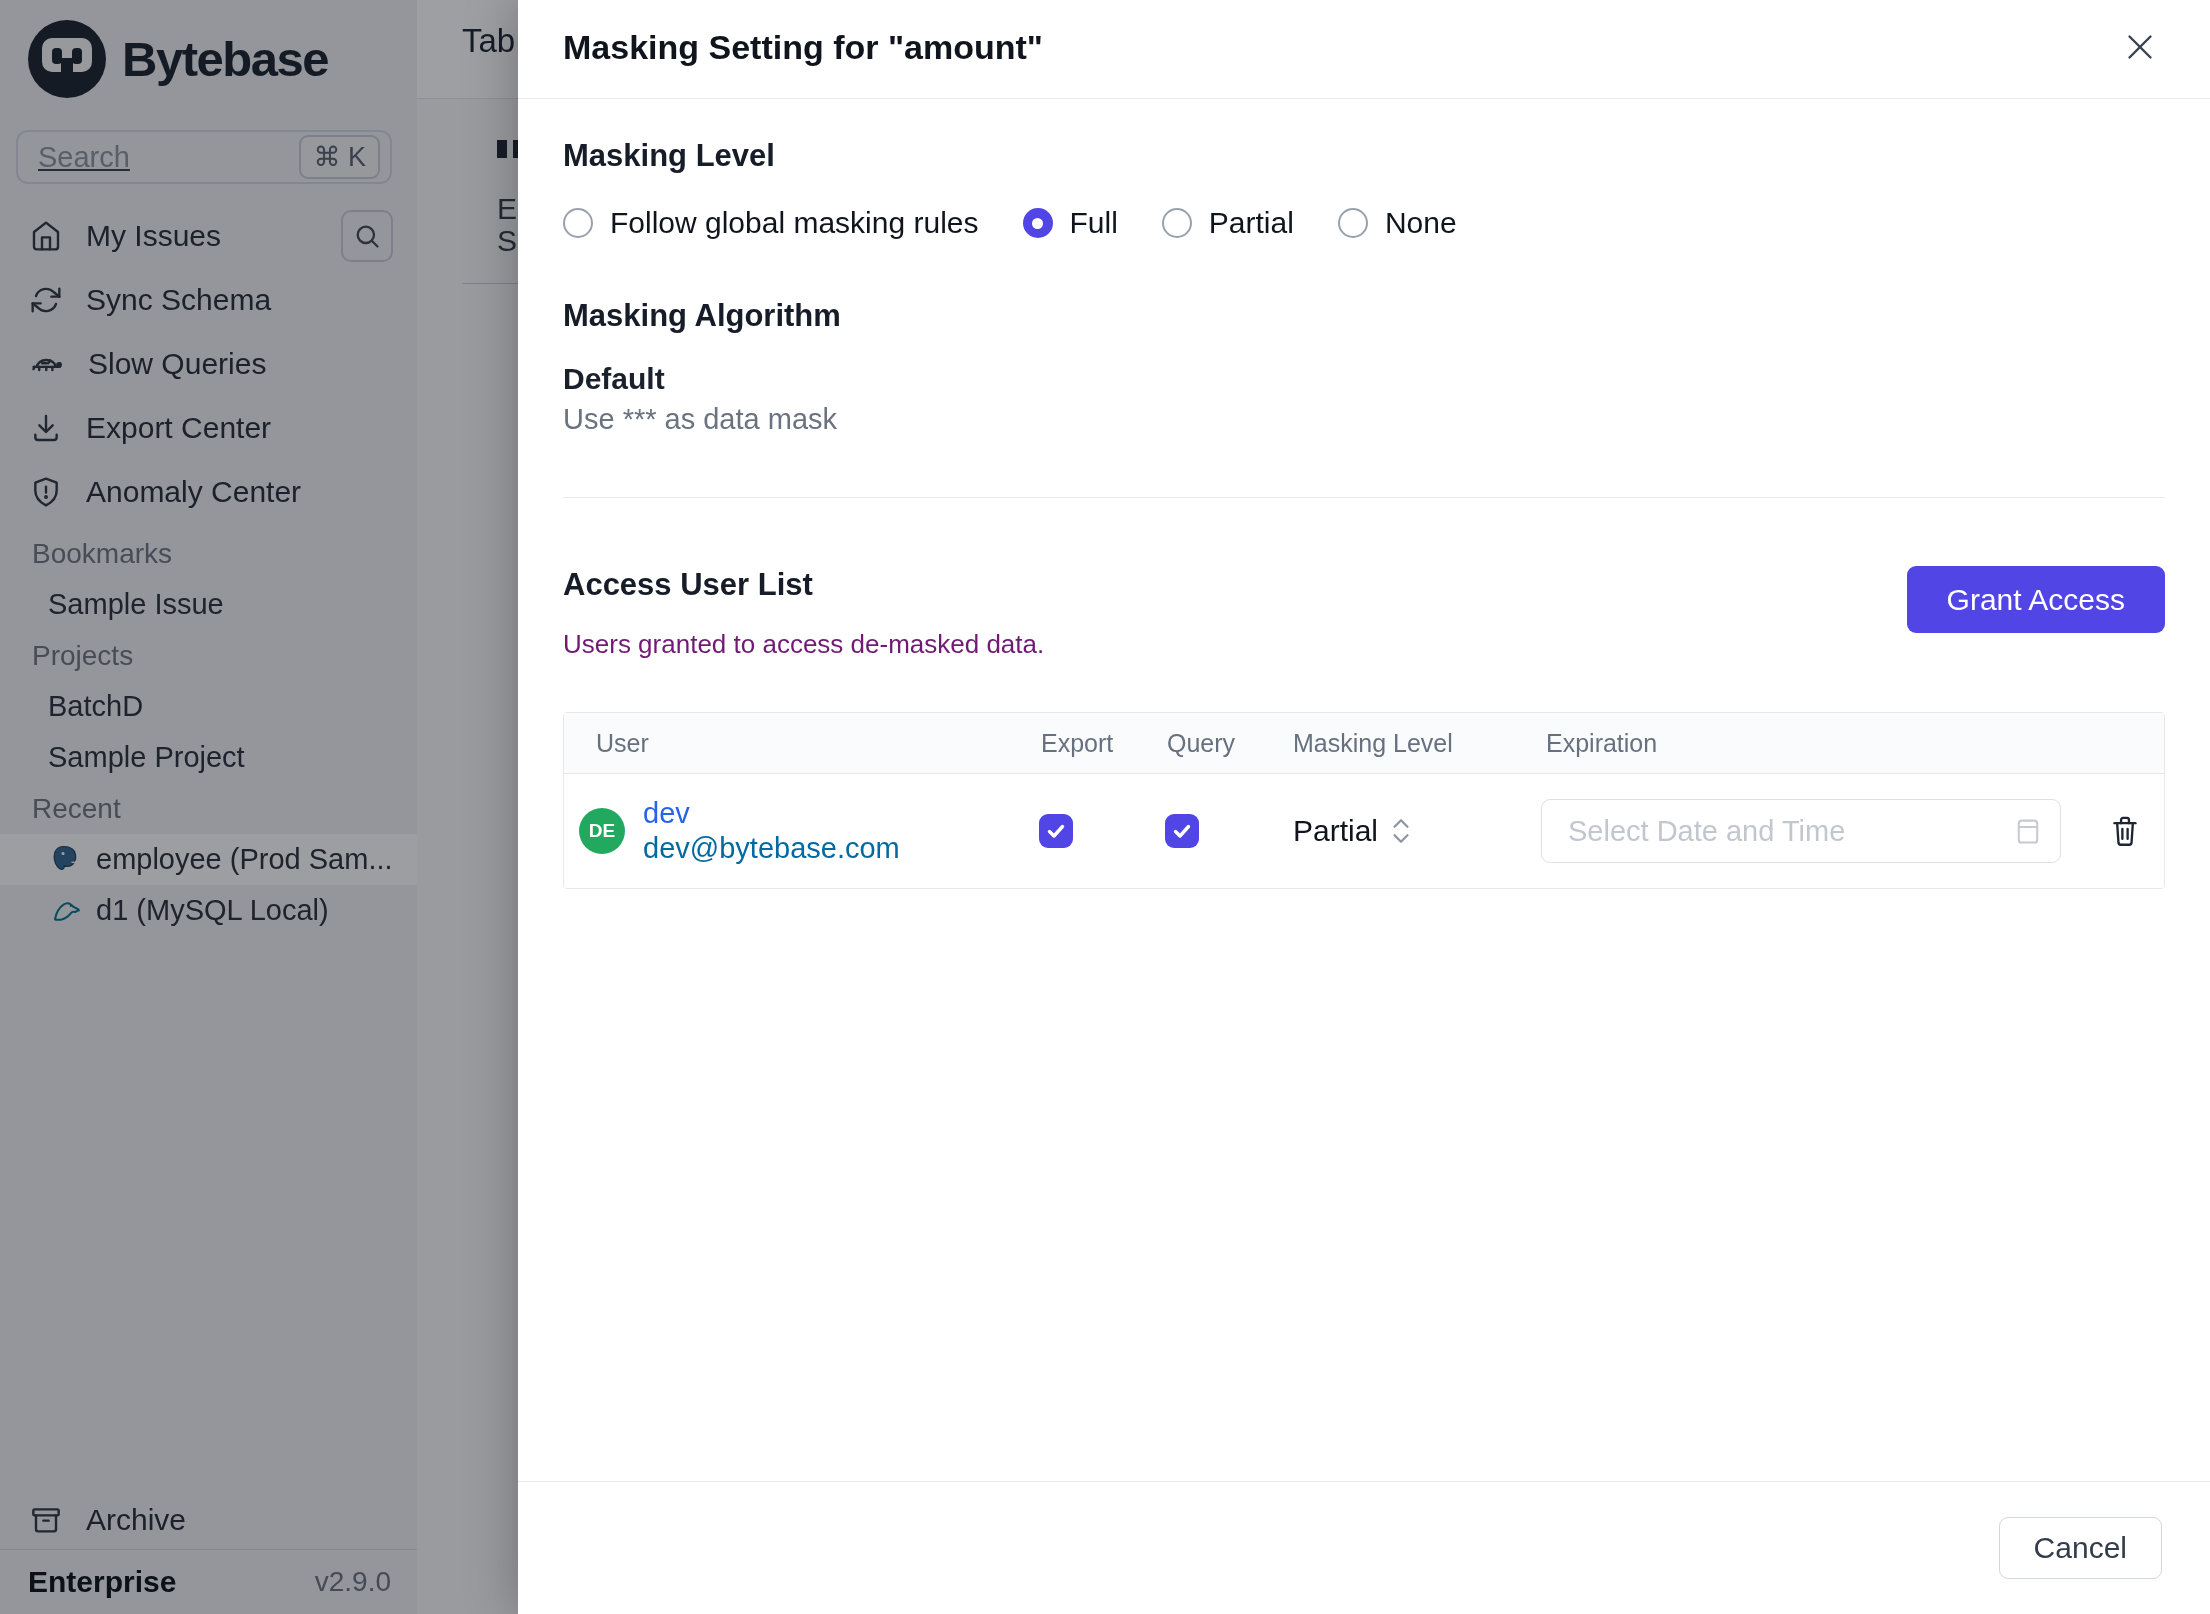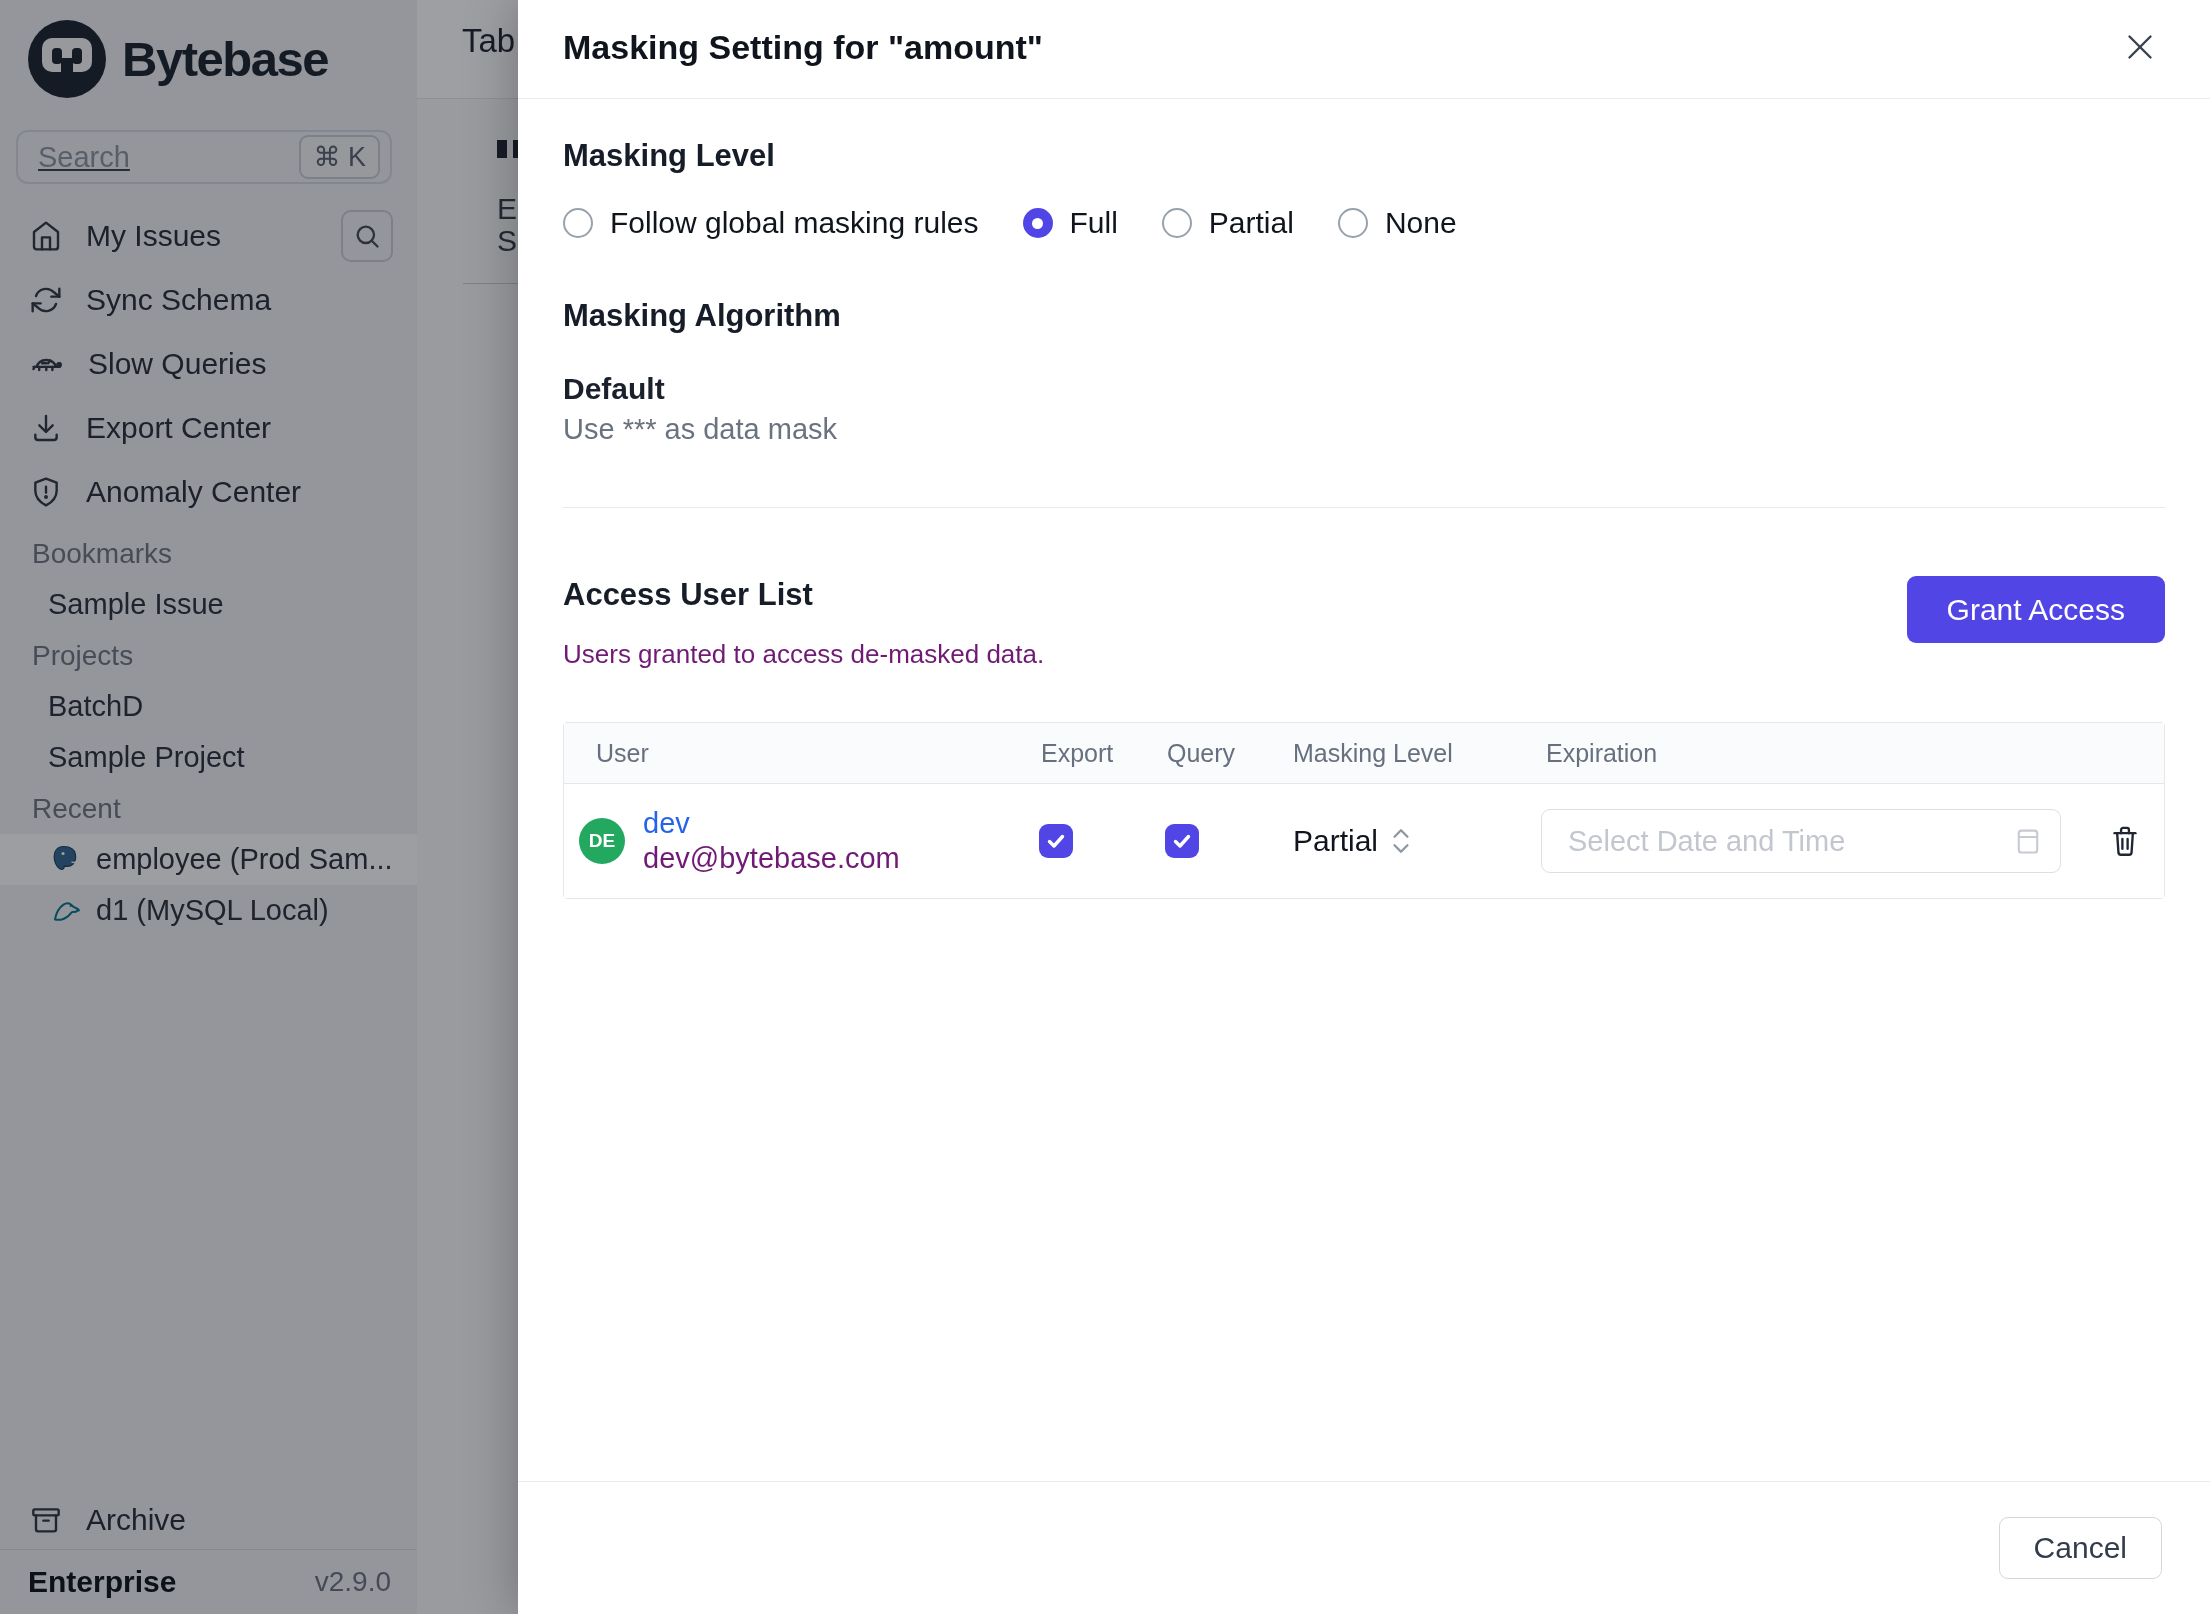--- a/index.html
+++ b/index.html
@@ -53,36 +53,36 @@
   .m-close{position:absolute;right:50px;top:28px;width:40px;height:40px;border:none;background:transparent;padding:0;cursor:pointer;color:#3a424e;}
   .m-body{padding:0 45px;}
   .h-section{font-size:31px;font-weight:700;color:#161d28;line-height:38px;}
   .hml{margin-top:38px;}
   .radio-row{margin-top:28px;display:flex;align-items:center;gap:44px;height:40px;}
   .radio-opt{display:flex;align-items:center;gap:17px;font-size:30px;color:#10151d;font-weight:500;}
   .radio{width:30px;height:30px;border-radius:50%;border:2px solid #99a1ac;background:#fff;position:relative;}
   .radio.checked{border:none;background:#5146e5;}
   .radio.checked::after{content:"";position:absolute;left:50%;top:50%;width:11px;height:11px;margin:-5.5px 0 0 -5.5px;border-radius:50%;background:#fff;}
   .hma{margin-top:54px;}
-  .algo-name{margin-top:36px;font-size:30px;font-weight:700;color:#1a212c;line-height:36px;}
+  .algo-name{margin-top:26px;font-size:30px;font-weight:700;color:#1a212c;line-height:36px;}
   .algo-desc{margin-top:4px;font-size:29px;color:#6b7280;line-height:36px;}
   .rule{margin-top:60px;border:none;border-top:1px solid #e8eaed;height:0;}
   .aul-head{margin-top:68px;display:flex;align-items:flex-start;justify-content:space-between;}
   .aul-sub{margin-top:22px;font-size:26px;color:#701a75;line-height:36px;}
   .btn-primary{height:67px;padding:0 40px;background:#5146e5;color:#fff;font-size:30px;font-weight:500;border:none;border-radius:9px;cursor:pointer;}
   .user-table{margin-top:50px;border:1px solid #e5e7eb;border-radius:4px;}
   .t-grid{display:grid;grid-template-columns:445px 126px 126px 253px 1fr 78px;align-items:center;}
   .t-head{height:61px;background:#fafbfc;border-bottom:1px solid #e5e7eb;}
   .t-head .cell{font-size:25px;font-weight:500;color:#67707e;padding-left:32px;}
   .t-row{height:114px;background:#fff;}
   .cell{display:flex;align-items:center;}
   .cell-user{padding-left:15px;gap:18px;}
   .avatar{width:46px;height:46px;border-radius:50%;background:#23a860;color:#fff;font-size:19px;font-weight:700;display:flex;align-items:center;justify-content:center;flex:0 0 auto;}
   .u-name{font-size:29px;color:#2563eb;line-height:34px;}
-  .u-mail{font-size:29px;color:#701a75;line-height:36px;}
+  .u-mail{font-size:29px;color:#0369a1;line-height:36px;}
   .checkcell{padding-left:30px;}
   .checkbox{width:34px;height:34px;border-radius:9px;background:#5146e5;display:flex;align-items:center;justify-content:center;}
   .lvl-cell{padding-left:32px;gap:12px;font-size:30px;color:#10151d;}
   .exp-cell{padding-left:27px;}
   .date-input{width:520px;height:64px;border:1px solid #dcdfe6;border-radius:9px;display:flex;align-items:center;padding:0 18px 0 24px;background:#fff;}
   .date-input input{border:none;outline:none;flex:1;font-size:29px;color:#3a434f;background:transparent;min-width:0;}
   .date-input input::placeholder{color:#c2c6ce;}
   .trash-cell{justify-content:center;}
   .icon-plain{background:transparent;border:none;padding:0;cursor:pointer;display:flex;align-items:center;justify-content:center;}
   .m-footer{position:absolute;left:0;top:1481px;right:0;height:133px;border-top:1px solid #e8eaed;background:#fff;}

